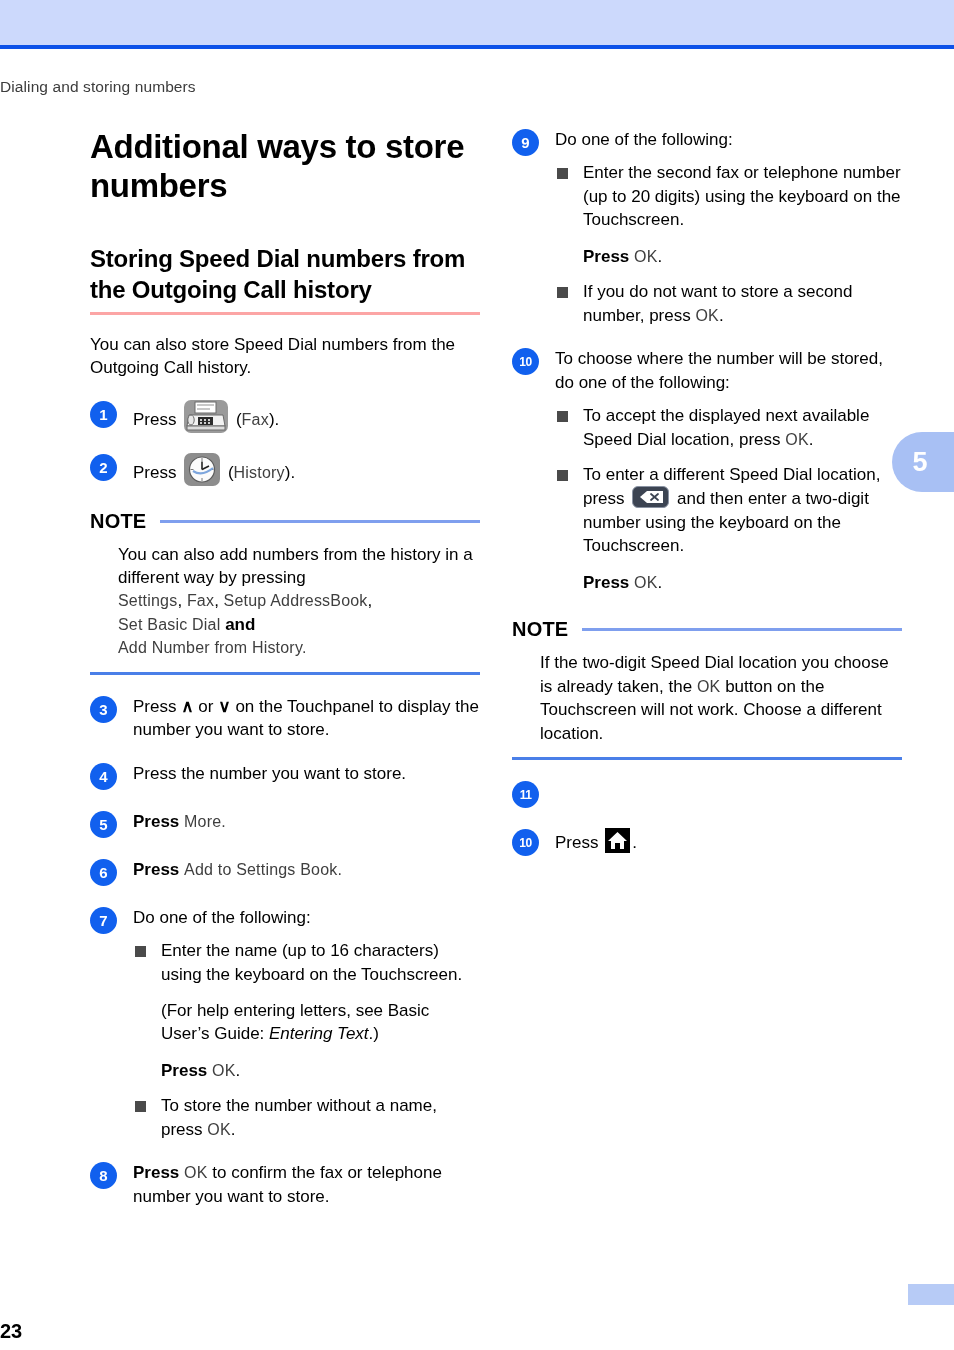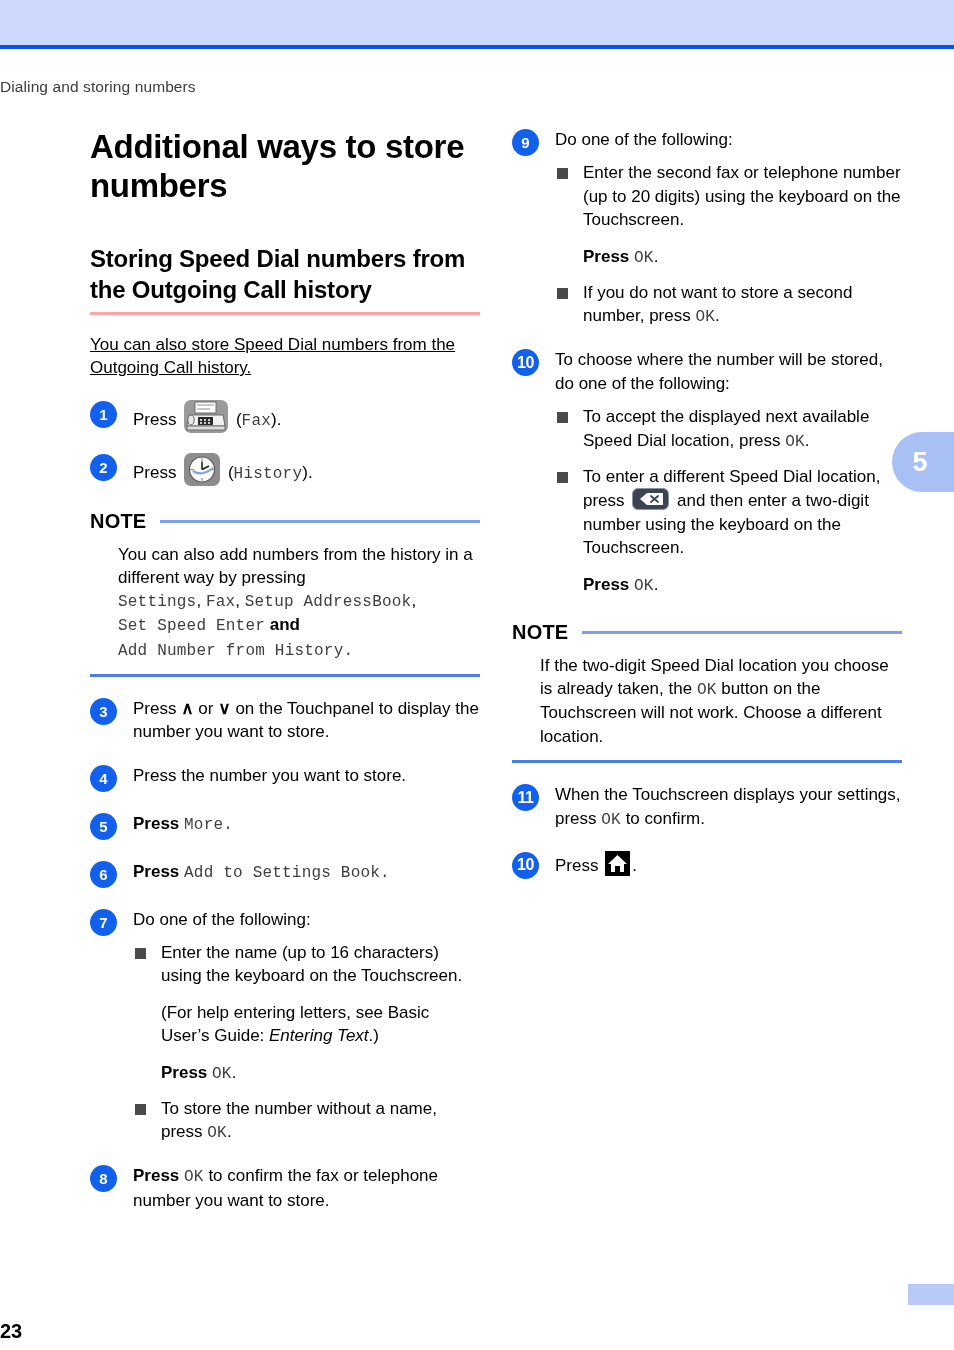--- a/index.html
+++ b/index.html
@@ -84,21 +84,20 @@
     line-height: 1.3;
     letter-spacing: -0.2px;
     padding-bottom: 6px;
     border-bottom: 3px solid #fca5a5;
   }
 
   p.intro {
     margin: 18px 0 0 0;
     font-size: 17px;
     line-height: 1.38;
-    text-decoration: underline;
   }
 
   
   .step {
     display: flex;
     align-items: flex-start;
     margin-top: 20px;
   }
   .step-num {
     flex: 0 0 auto;
@@ -109,30 +108,30 @@
     color: #ffffff;
     font-size: 15px;
     font-weight: bold;
     display: flex;
     align-items: center;
     justify-content: center;
     margin-right: 16px;
     margin-top: 1px;
     box-sizing: border-box;
   }
-  .step-num.wide { font-size: 16px; letter-spacing: -0.5px; }
+  .step-num.wide { font-size: 12px; letter-spacing: -0.5px; }
   .step-body {
     flex: 1 1 auto;
     font-size: 17px;
     line-height: 1.38;
   }
   .step-body p { margin: 0; }
 
   .mono {
-    font-family: Liberation Mono, monospace;
+    font-family: Liberation Sans, sans-serif;
     font-size: 16px;
     color: #3f3f3f;
     letter-spacing: 0.2px;
     text-align: center;
   }
   .ital { font-style: italic; }
 
   
   .bullets { margin-top: 10px; padding-left: 28px; }
   .bullet {
@@ -313,21 +312,21 @@
   <div class="note">
     <div class="note-head">
       <span class="lbl">NOTE</span>
       <span class="rule"></span>
     </div>
     <div class="note-body">
       <p>
         <span>You can also add numbers from the history in a different way by pressing</span>
         <br>
         <span class="mono">Settings</span><span>, </span><span class="mono">Fax</span><span>, </span><span class="mono">Setup AddressBook</span><span>, </span><br>
-        <span class="mono">Set Speed Enter</span><b> and </b><br>
+        <span class="mono">Set Basic Dial</span><b> and </b><br>
         <span class="mono">Add Number from History</span><span class="mono">.</span>
       </p>
     </div>
   </div>
 
   <div class="step">
     <div class="step-num">3</div>
     <div class="step-body">
       <p><span>Press </span><b>∧</b><span> or </span><b>∨</b><span> on the Touchpanel to display the number you want to store.</span></p>
     </div>
@@ -431,23 +430,20 @@
       <span class="lbl">NOTE</span>
       <span class="rule"></span>
     </div>
     <div class="note-body">
       <p><span>If the two-digit Speed Dial location you choose is already taken, the </span><span class="mono">OK</span><span> button on the Touchscreen will not work. Choose a different location.</span></p>
     </div>
   </div>
 
   <div class="step">
     <div class="step-num wide">11</div>
-    <div class="step-body">
-      <p><span>When the Touchscreen displays your settings, press </span><span class="mono">OK</span><span> to confirm.</span></p>
-    </div>
   </div>
 
   <div class="step">
     <div class="step-num wide">10</div>
     <div class="step-body">
       <p><span>Press </span><span class="ico ico-home"><svg width="25" height="25" viewBox="0 0 25 25">
               <rect x="0" y="0" width="25" height="25" fill="#000000"></rect>
               <path d="M12.5 4 L22 13 L19 13 L19 21 L6 21 L6 13 L3 13 Z" fill="#ffffff"></path>
               <rect x="10" y="15" width="5" height="6" fill="#000000"></rect>
             </svg></span><span>.</span></p>

